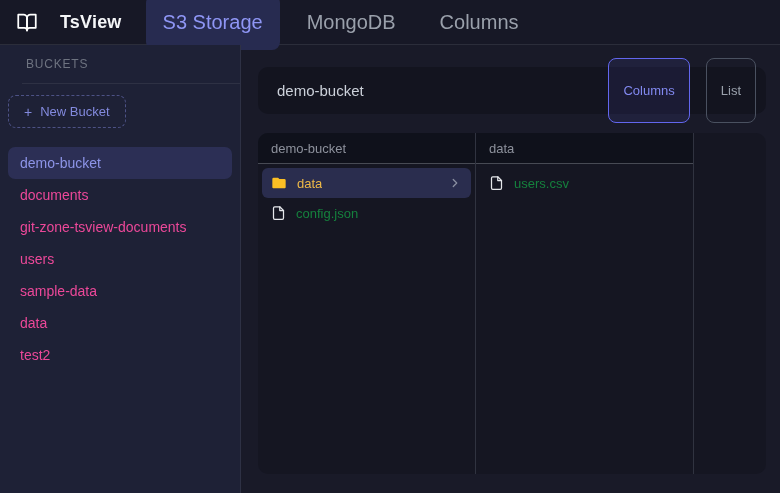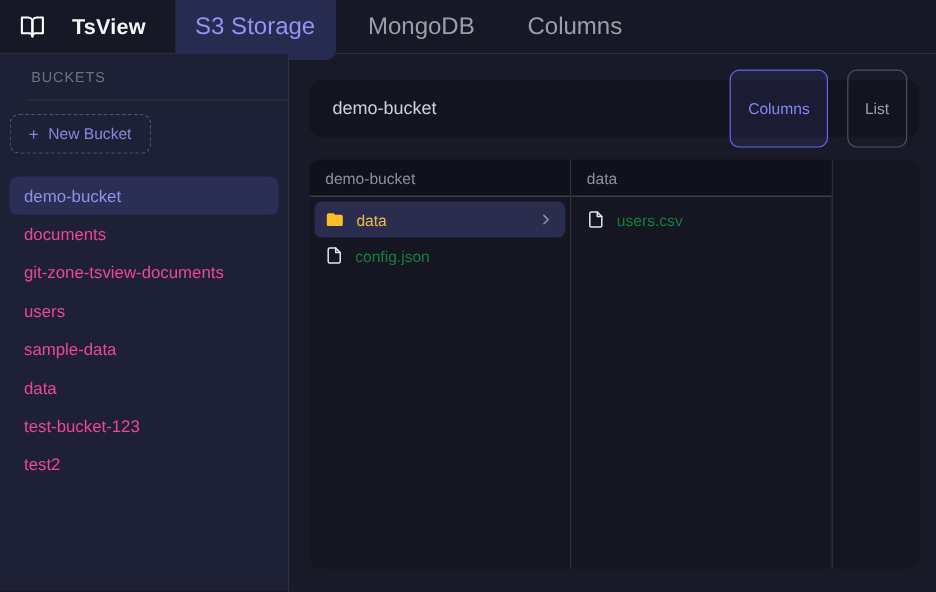--- a/index.html
+++ b/index.html
@@ -125,21 +125,20 @@
         <span>New Bucket</span>
       </button>
     </div>
     <div class="bucket-list">
       <div class="bucket-item selected">demo-bucket</div>
       <div class="bucket-item">documents</div>
       <div class="bucket-item">git-zone-tsview-documents</div>
       <div class="bucket-item">users</div>
       <div class="bucket-item">sample-data</div>
       <div class="bucket-item">data</div>
-      <div class="bucket-item">test-bucket-123</div>
       <div class="bucket-item">test2</div>
     </div>
   </div>
 
   <div class="main">
 
     <div class="main-header">
       <span class="main-title">demo-bucket</span>
       <span class="spacer"></span>
       <button class="view-btn active">Columns</button>

